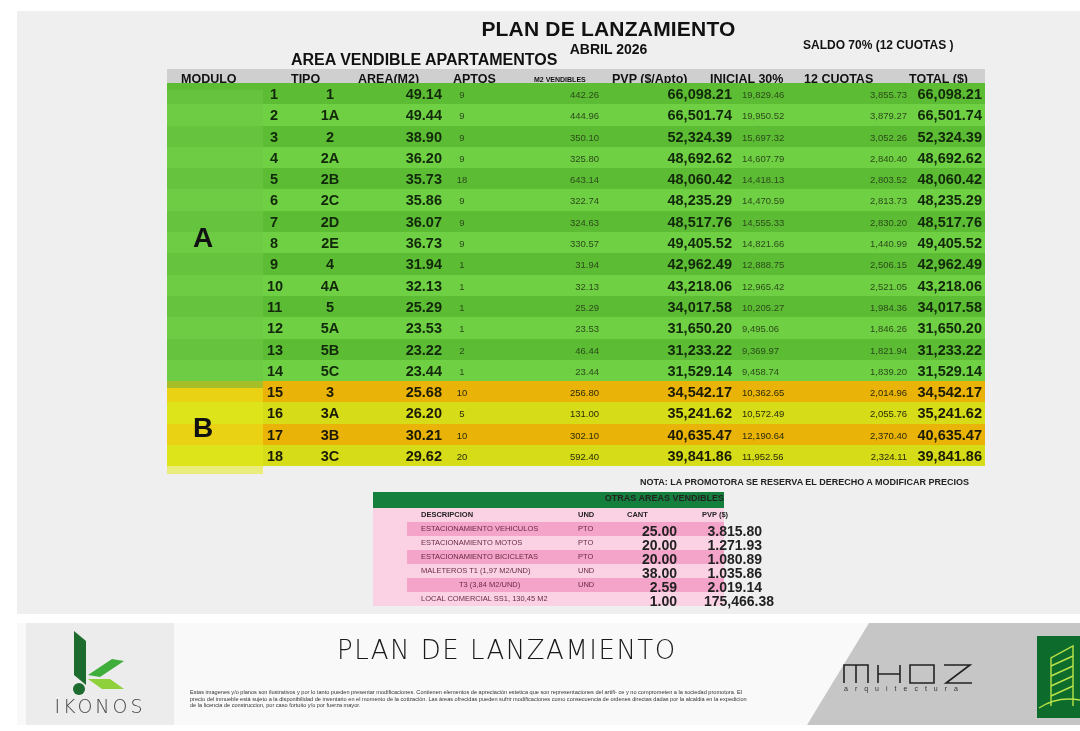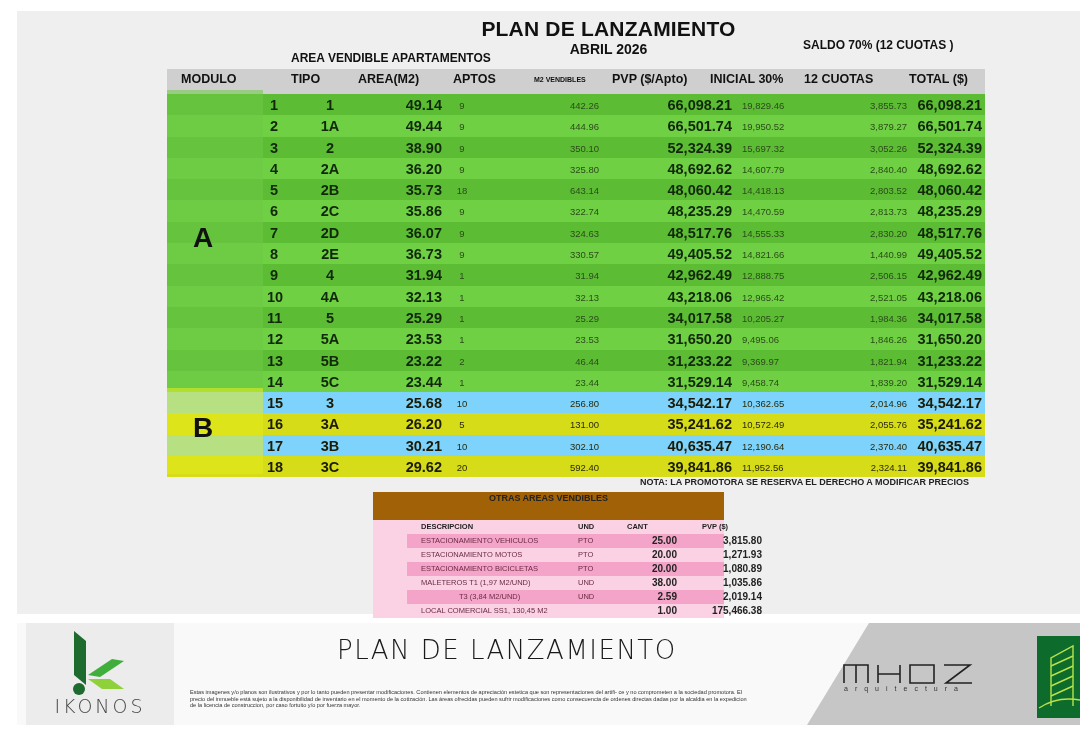--- a/index.html
+++ b/index.html
@@ -3,36 +3,36 @@
 <meta charset="utf-8">
 <style>
   * { box-sizing: border-box; margin: 0; padding: 0; }
   html, body { width: 1080px; height: 731px; background: #ffffff; overflow: hidden; }
   body { font-family: "Liberation Sans", sans-serif; position: relative; color: #111; }
 
   .sheet { position: absolute; left: 17px; top: 11px; width: 1063px; height: 603px; background: #efefef; }
 
   .title { position: absolute; left: 0; width: 1183px; top: 6px; text-align: center; font-weight: 700; font-size: 21px; letter-spacing: 0.2px; color: #111; }
   .subtitle { position: absolute; left: 0; width: 1183px; top: 22px; text-align: center; font-weight: 700; font-size: 14px; color: #111; }
-  .area-label { position: absolute; left: 274px; top: 40px; font-weight: 700; font-size: 12px; color: #111; }
+  .area-label { position: absolute; left: 274px; top: 40px; font-weight: 700; font-size: 16px; color: #111; }
   .saldo-label { position: absolute; left: 786px; top: 27px; font-weight: 700; font-size: 12px; color: #111; }
 
   .tbl { position: absolute; left: 150px; top: 58px; width: 818px; }
-  .hdr { height: 25px; background: #cfcfcf; position: relative; }
+  .hdr { height: 14px; background: #cfcfcf; position: relative; }
   .hdr span { position: absolute; top: 3px; font-weight: 700; font-size: 12.5px; color: #111; white-space: nowrap; }
   .hdr .small { font-size: 7px; top: 7px; }
 
   .row { height: 21.3px; position: relative; }
   .row span { position: absolute; top: 3px; white-space: nowrap; color: #1c3a10; }
   .row .b { font-weight: 700; font-size: 14.5px; color: #12280a; }
   .row .s { font-size: 9.5px; top: 6px; color: #2c4a1a; }
   .row.g1 { background: #5cbd35; }
   .row.g2 { background: #6fd044; }
   .row.y1 { background: #d6dc18; }
-  .row.y2 { background: #7dd3fc; }
+  .row.y2 { background: #eab308; }
   .row.y1 span, .row.y2 span { color: #2a2a08; }
   .row.y1 .b, .row.y2 .b { color: #1b1b05; }
 
   .mod-col { position: absolute; left: 0; width: 96px; }
   .mod-a { top: 21px; height: 298px; background: rgba(110, 200, 70, 0.55); }
   .mod-b { top: 319px; height: 86px; background: rgba(230, 235, 30, 0.55); }
   .mod-letter { position: absolute; left: 26px; font-weight: 700; font-size: 28px; color: #111; }
 
   .c-num { left: 100px; width: 14px; text-align: center; }
   .c-tipo { left: 148px; width: 30px; text-align: center; }
@@ -42,27 +42,27 @@
   .c-pvp { left: 445px; width: 120px; text-align: right; }
   .c-ini { left: 575px; width: 70px; text-align: left; }
   .c-cuo { left: 650px; width: 90px; text-align: right; }
   .c-tot { left: 700px; width: 115px; text-align: right; }
 
   .watermark { position: absolute; left: 205px; top: 300px; font-weight: 700; font-size: 92px; letter-spacing: 14px; color: rgba(40, 40, 40, 0.16); pointer-events: none; white-space: nowrap; }
 
   .nota { position: absolute; left: 623px; top: 466px; font-weight: 700; font-size: 9px; color: #222; }
 
   .otras { position: absolute; left: 356px; top: 481px; width: 351px; background: #fbd2e4; }
-  .otras .ohdr { height: 28px; background: #a16207; text-align: center; font-weight: 700; font-size: 9px; color: #222; line-height: 12px; }
+  .otras .ohdr { height: 16px; background: #15803d; text-align: right; font-weight: 700; font-size: 9px; color: #222; line-height: 12px; }
   .otras .orow { height: 14px; position: relative; font-size: 7.5px; margin-left: 34px; }
   .otras .orow.p1 { background: #f4a4c9; }
   .otras .orow.p2 { background: #fbd2e4; }
   .otras .orow span { position: absolute; top: 2px; white-space: nowrap; color: #6a2a44; }
   .otras .orow.head span { font-weight: 700; color: #222; }
-  .otras .orow .num { font-weight: 700; font-size: 10px; top: 1px; color: #222; }
+  .otras .orow .num { font-weight: 700; font-size: 14px; top: 1px; color: #222; }
   .o-desc { left: 14px; }
   .o-und { left: 155px; padding-left: 16px; }
   .o-cant { left: 200px; width: 70px; text-align: right; }
   .o-pvp { left: 270px; width: 85px; text-align: right; padding-left: 27px; }
   .o-pvp-h { left: 295px; }
 
   .footer { position: absolute; left: 17px; top: 623px; width: 1063px; height: 102px; background: #f9f9f9; }
   .logo-box { position: absolute; left: 9px; top: 0; width: 148px; height: 102px; background: #ececec; }
   .ikonos-text { position: absolute; left: 0; width: 148px; top: 72px; text-align: center; font-size: 19px; letter-spacing: 3px; color: #444; font-family: "DejaVu Sans", sans-serif; font-weight: 300; }
   .footer-title { position: absolute; left: 320px; top: 12px; font-size: 26px; letter-spacing: 1.5px; color: #1a1a1a; font-family: "DejaVu Sans", sans-serif; font-weight: 300; }

